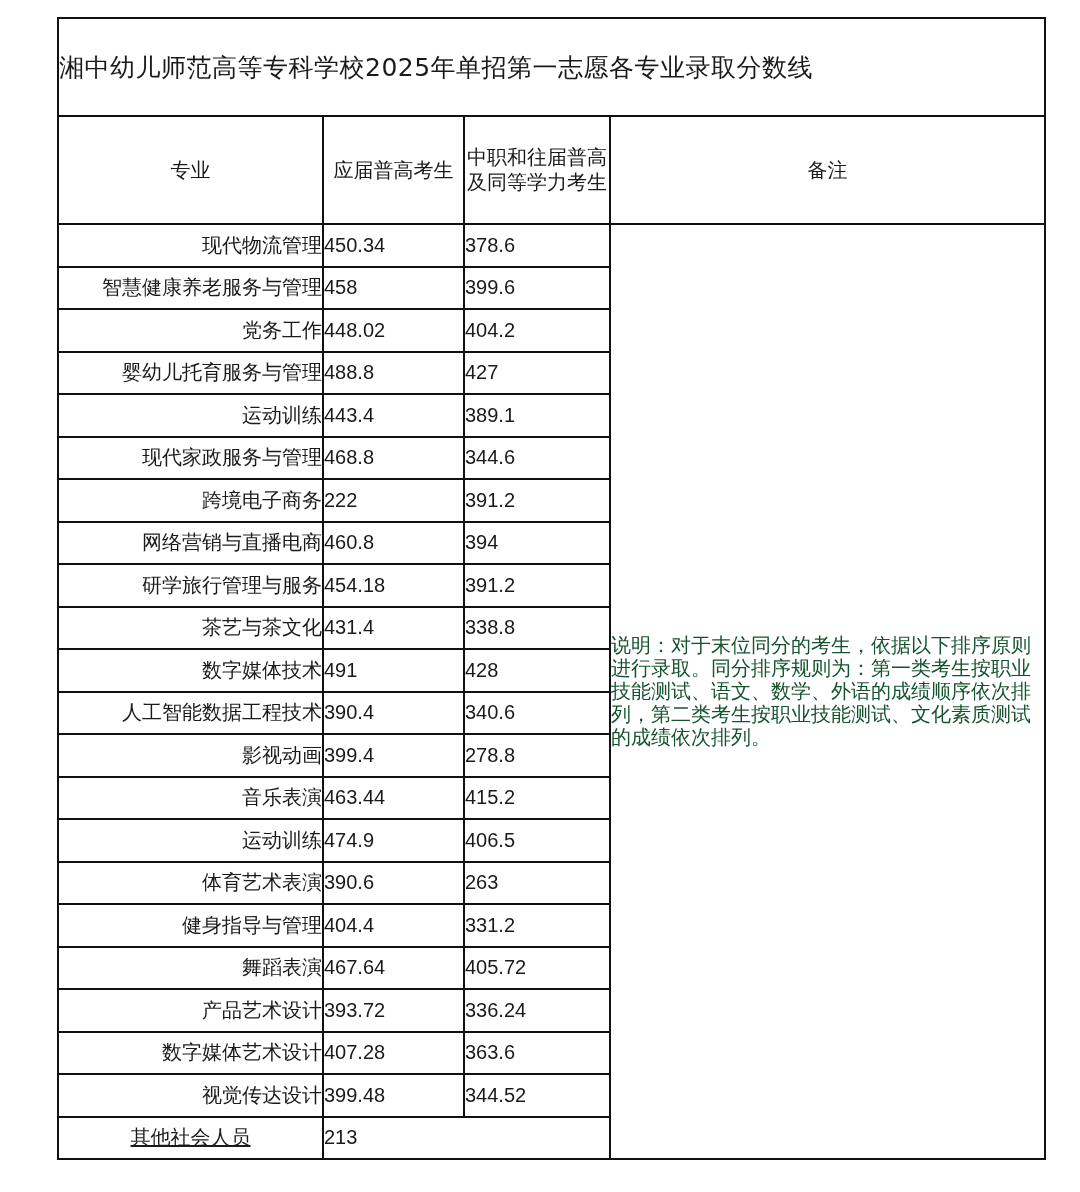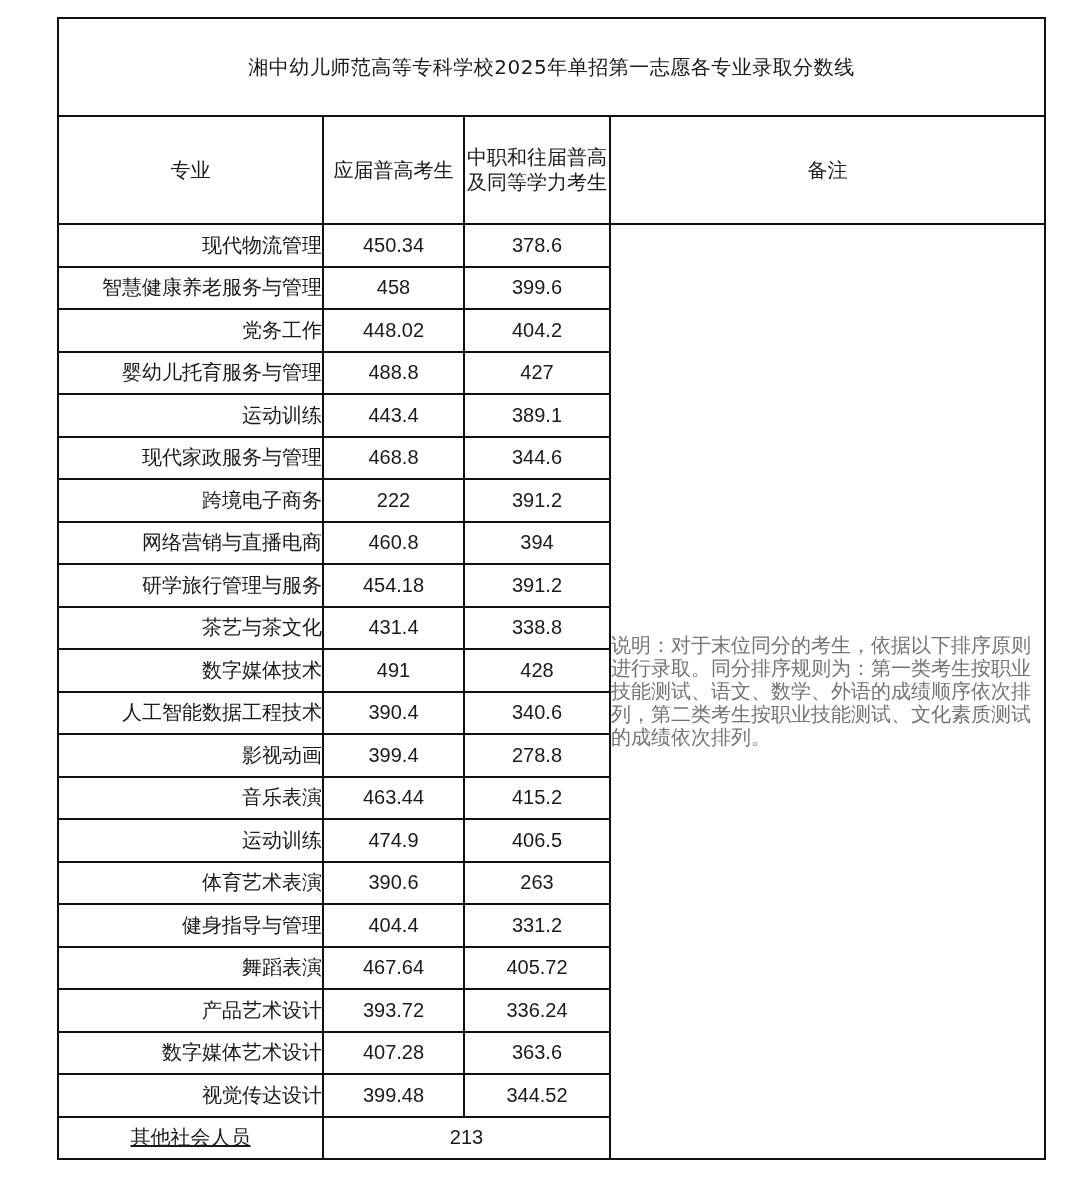--- a/index.html
+++ b/index.html
@@ -12,31 +12,31 @@
   table.score td, table.score th {
     border: 2px solid #111;
     padding: 0;
     font-weight: normal;
   }
   col.c1 { width: 265px; }
   col.c2 { width: 141px; }
   col.c3 { width: 146px; }
   col.c4 { width: 435px; }
   .title-cell {
-    height: 96px; text-align: center; vertical-align: middle;
-    font-size: 20px; font-weight: bold; letter-spacing: 0.5px;
+    height: 96px; text-align: left; vertical-align: middle;
+    font-size: 25px; font-weight: bold; letter-spacing: 0.5px;
   }
   .hdr { height: 86px; text-align: center; vertical-align: middle; font-size: 20px; line-height: 25px; }
   .hdr.wrap { padding: 10px 2px; }
   tr.row td { height: 40.5px; font-size: 20px; vertical-align: middle; }
   td.major { text-align: right; padding-left: 6px; white-space: nowrap; }
-  td.num { text-align: center; font-family: "Liberation Sans", sans-serif; font-size: 20px; border-radius: 16px; }
+  td.num { font-family: "Liberation Sans", sans-serif; font-size: 20px; border-radius: 16px; }
   td.note {
     vertical-align: top; text-align: left; font-size: 19px; line-height: 23px;
-    padding: 2px 6px 0 4px; color: #737373; border-radius: 12px;
+    padding: 2px 6px 0 4px; color: #14532d; border-radius: 12px;
   }
   td.other-label { text-align: center; text-decoration: underline; }
 </style>
 </head>
 <body>
 
 <table class="score">
   <colgroup>
     <col class="c1">
       <col class="c2">

